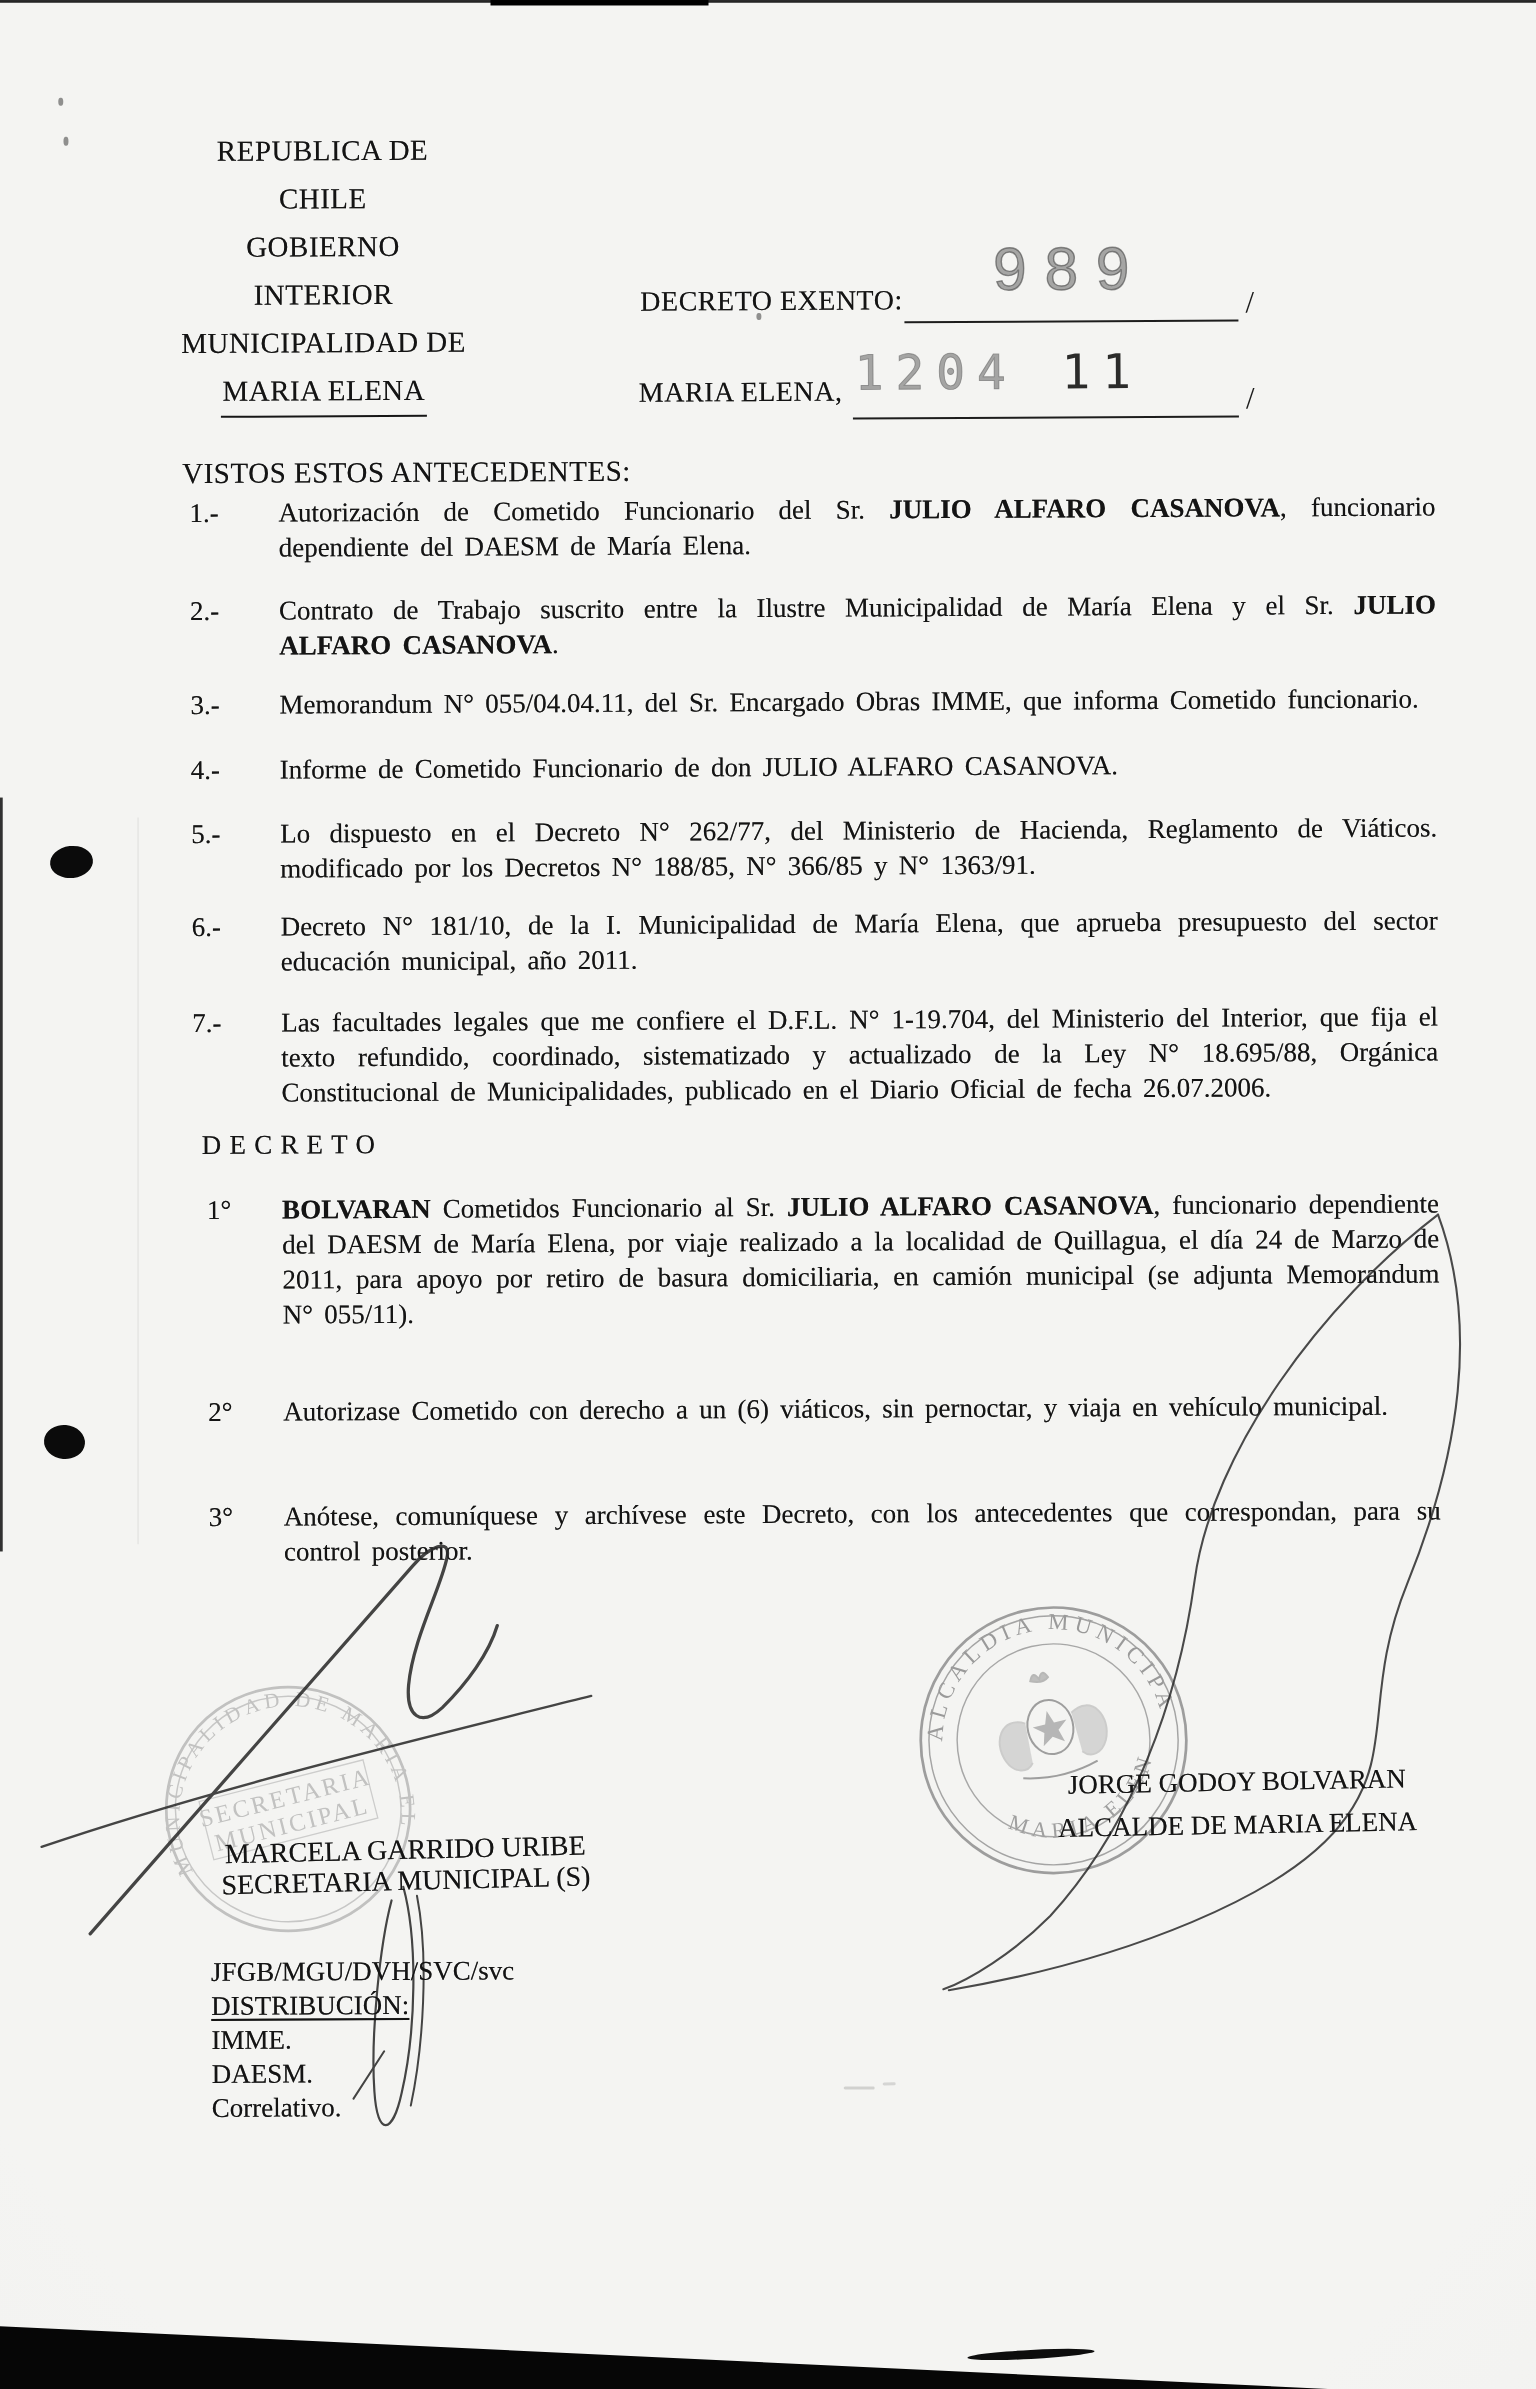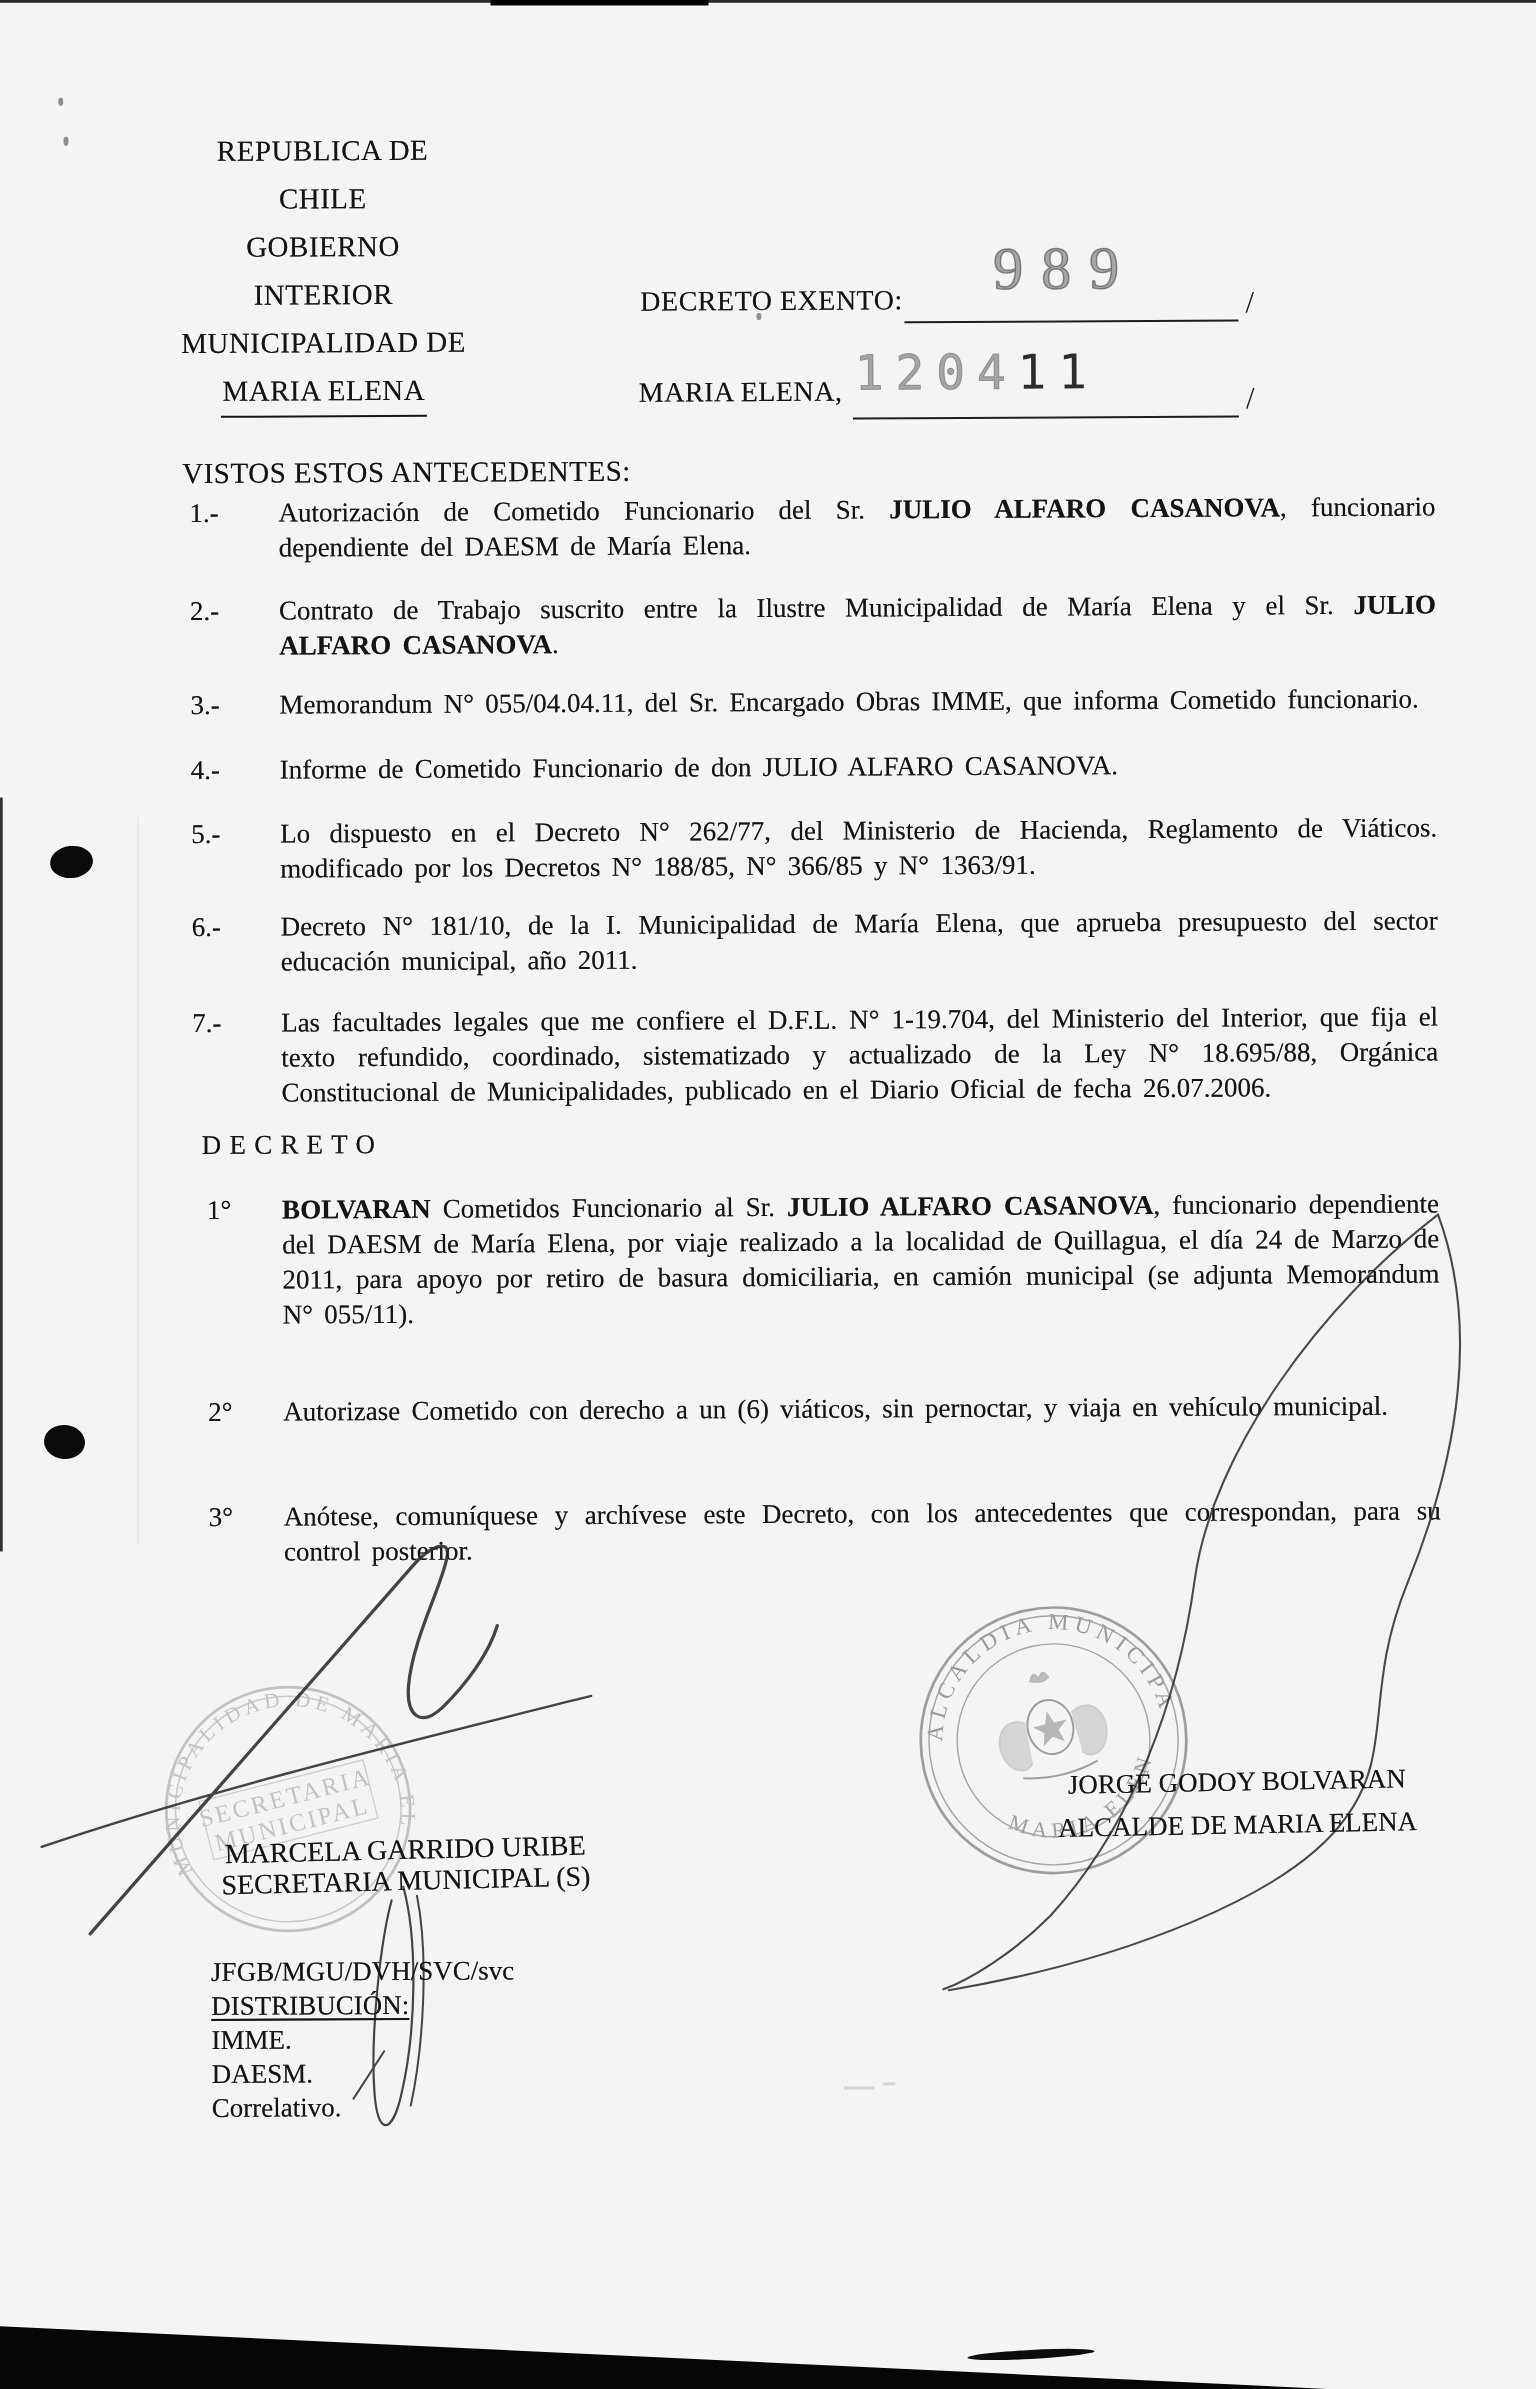--- a/index.html
+++ b/index.html
@@ -19,26 +19,26 @@
   .fieldlabel{font-size:28px;letter-spacing:0.5px;}
   #decree-label{left:645px;top:285px;}
   #place-label{left:643px;top:376px;}
   .fill-line{border-bottom:2.3px solid #1d1d1d;height:0;}
   #line-1{left:909px;top:322px;width:334px;}
   #line-2{left:857px;top:418px;width:386px;}
   .slash{font-size:31px;color:#1a1a1a;}
   #slash-1{left:1250px;top:287px;}
   #slash-2{left:1250px;top:383px;}
   #stamp-989{
-    left:998px;top:236px;font-family:Liberation Serif, serif;font-size:60px;
+    left:998px;top:236px;font-family:Liberation Sans, sans-serif;font-size:60px;
     letter-spacing:18px;color:rgba(80,80,80,.48);-webkit-text-stroke:1.4px rgba(70,70,70,.6);
   }
   #stamp-date{left:859px;top:345px;font-family:"DejaVu Sans Mono",monospace;font-size:48px;letter-spacing:11.8px;}
   #stamp-date .lt{color:rgba(115,115,115,.62);-webkit-text-stroke:0.9px rgba(95,95,95,.55);}
-  #stamp-date .dk{color:rgba(25,25,25,.92);}
+  #stamp-date .dk{color:rgba(25,25,25,.92);margin-left:44px;}
   
   #vistos-title{left:186px;top:454px;font-size:29px;letter-spacing:0.5px;}
   .item,.res{position:absolute;left:0;width:1536px;font-size:27px;line-height:35px;word-spacing:4.5px;}
   .item .num{position:absolute;left:193px;}
   .res .num{position:absolute;left:207px;}
   .item .body,.res .body{position:absolute;left:282px;width:1157px;text-align:justify;text-align-last:left;}
   .b{font-weight:bold;}
   #decreto-title{left:202px;top:1127px;font-size:27px;font-weight:normal;letter-spacing:8.2px;}
   
   #secretary-block{left:193px;top:1832px;width:418px;text-align:center;font-size:28px;line-height:31px;transform:rotate(-1.1deg);}

